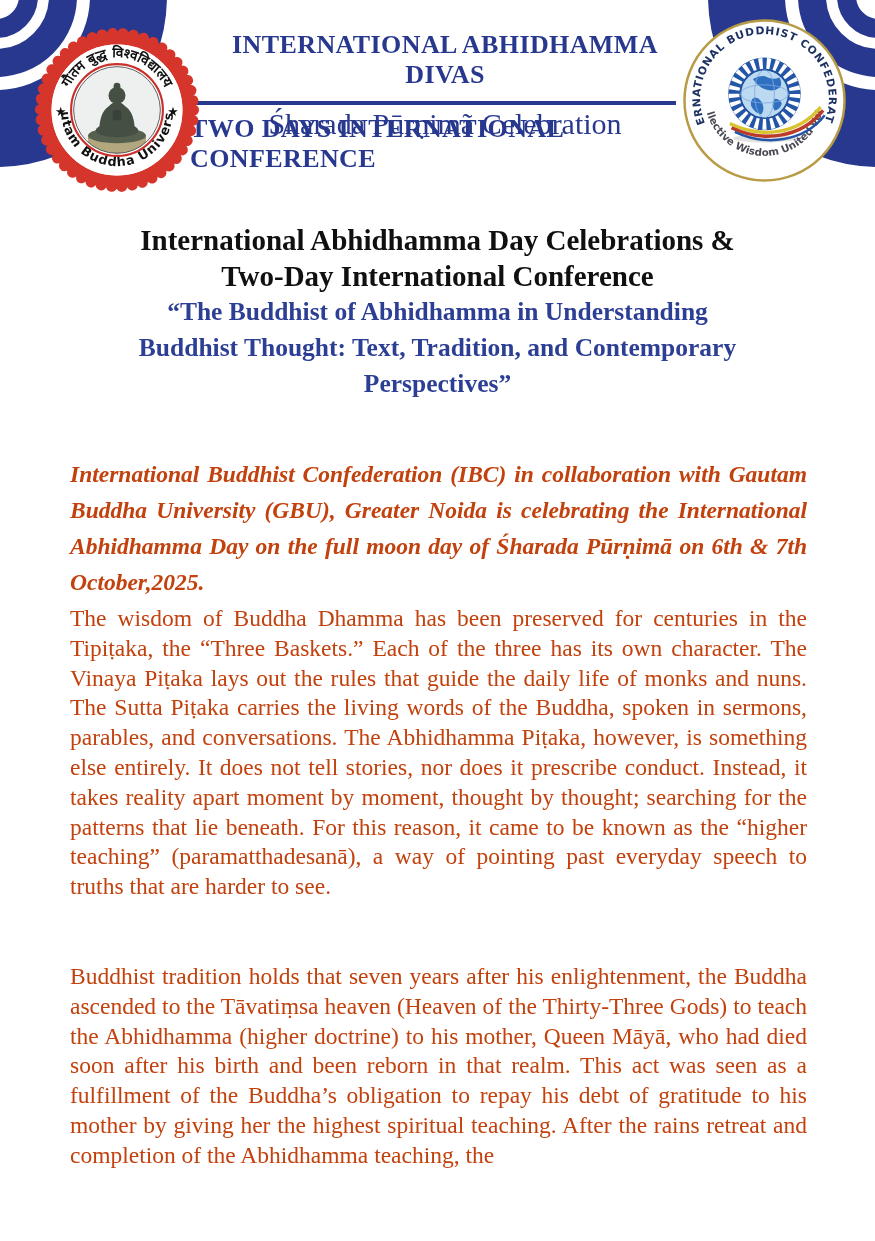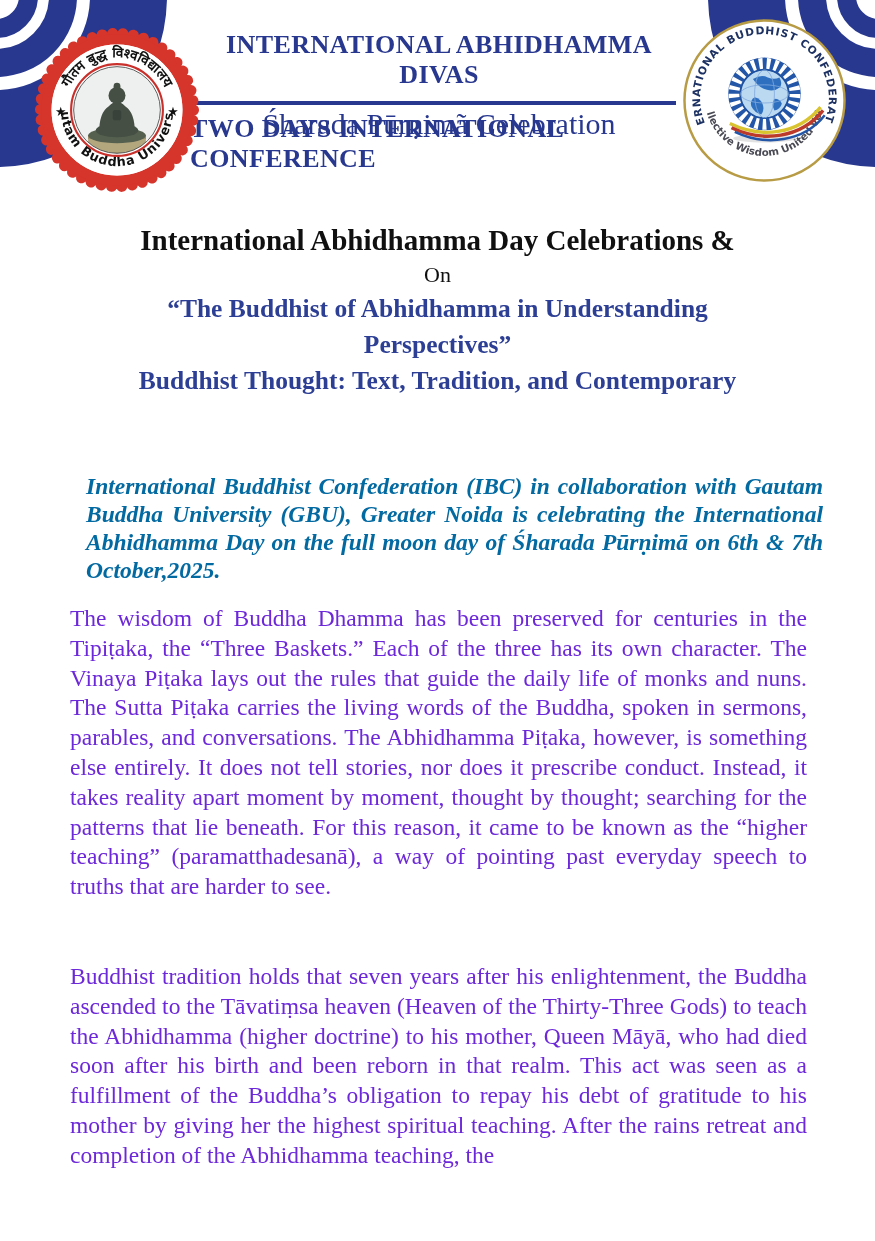--- a/index.html
+++ b/index.html
@@ -14,38 +14,38 @@
   .arc-tl-2 { width:162px; height:162px; border-width:28px; left:-85px;  top:-85px; }
   .arc-tl-3 { width:342px; height:342px; border-width:77px; left:-175px; top:-175px; }
   .arc-tr-1 { width:84px;  height:84px;  border-width:19px; left:837px; top:-46px; }
   .arc-tr-2 { width:162px; height:162px; border-width:28px; left:798px; top:-85px; }
   .arc-tr-3 { width:342px; height:342px; border-width:77px; left:708px; top:-175px; }
 
   .logo { position:absolute; z-index:3; }
   .logo-gbu { left:32px; top:25px; }
   .logo-ibc { left:682px; top:18px; }
 
-  .header-block { position:absolute; left:190px; top:30px; width:498px; text-align:center; z-index:2; }
+  .header-block { position:absolute; left:196px; top:30px; width:498px; text-align:center; z-index:2; }
   .hdr-title { font-size:26px; font-weight:bold; color:#28388f; letter-spacing:0.4px; }
   .hdr-subtitle { font-size:30px; color:#28388f; margin-top:17px; }
   .hdr-divider { position:absolute; left:196px; top:101px; width:480px; height:4px; background:#28388f; z-index:1; }
   .hdr-conference { position:absolute; left:190px; top:114px; width:498px; 
                     font-size:26px; font-weight:bold; color:#28388f; letter-spacing:0.4px; z-index:2; }
 
   .main-heading { position:absolute; left:70px; top:222px; width:735px; text-align:center; }
   .mh-black { font-size:29px; font-weight:bold; color:#101010; line-height:36px; }
   .mh-on { font-size:22px; color:#101010; line-height:33px; }
   .mh-theme { font-size:25.5px; font-weight:bold; color:#2d3f94; line-height:36px; }
 
   .intro-para { position:absolute; left:70px; top:456px; width:737px;
-    font-size:23.5px; font-weight:bold; font-style:italic; line-height:28px;
-    text-align:justify; color:#0369a1; margin:16px; }
+    font-size:23.5px; font-weight:bold; font-style:italic; line-height:36px;
+    text-align:justify; color:#c2410c; margin:0; }
 
   .body-para { position:absolute; left:70px; width:737px;
-    font-size:23.5px; line-height:29.8px; text-align:justify; color:#6d28d9; margin:0; }
+    font-size:23.5px; line-height:29.8px; text-align:justify; color:#c2410c; margin:0; }
   .body-para.p1 { top:604px; }
   .body-para.p2 { top:934px;margin-top:28px; }
 
   svg text { font-family:"DejaVu Sans", sans-serif; }
 </style>
 </head>
 <body>
 
 <div class="page">
 
@@ -121,24 +121,24 @@
 
   <div class="header-block">
     <div class="hdr-title">INTERNATIONAL ABHIDHAMMA DIVAS</div>
     <div class="hdr-subtitle">Śharada Pūrṇimã Celebration</div>
   </div>
   <div class="hdr-divider"></div>
   <div class="hdr-conference">TWO DAYS INTERNATIONAL CONFERENCE</div>
 
   <div class="main-heading">
     <div class="mh-black">International Abhidhamma Day Celebrations &amp;</div>
-    <div class="mh-on">On</div>
+    <div class="mh-black">Two-Day International Conference</div>
     <div class="mh-theme">“The Buddhist of Abhidhamma in Understanding</div>
+    <div class="mh-theme">Buddhist Thought: Text, Tradition, and Contemporary</div>
     <div class="mh-theme">Perspectives”</div>
-    <div class="mh-theme">Buddhist Thought: Text, Tradition, and Contemporary</div>
   </div>
 
   <p class="intro-para">International Buddhist Confederation (IBC) in collaboration with Gautam Buddha University (GBU), Greater Noida is celebrating the International Abhidhamma Day on the full moon day of Śharada Pūrṇimā on 6th &amp; 7th October,2025.</p>
 
   <p class="body-para p1">The wisdom of Buddha Dhamma has been preserved for centuries in the Tipiṭaka, the “Three Baskets.” Each of the three has its own character. The Vinaya Piṭaka lays out the rules that guide the daily life of monks and nuns. The Sutta Piṭaka carries the living words of the Buddha, spoken in sermons, parables, and conversations. The Abhidhamma Piṭaka, however, is something else entirely. It does not tell stories, nor does it prescribe conduct. Instead, it takes reality apart moment by moment, thought by thought; searching for the patterns that lie beneath. For this reason, it came to be known as the “higher teaching” (paramatthadesanā), a way of pointing past everyday speech to truths that are harder to see.</p>
   <p class="body-para p2">Buddhist tradition holds that seven years after his enlightenment, the Buddha ascended to the Tāvatiṃsa heaven (Heaven of the Thirty-Three Gods) to teach the Abhidhamma (higher doctrine) to his mother, Queen Māyā, who had died soon after his birth and been reborn in that realm. This act was seen as a fulfillment of the Buddha’s obligation to repay his debt of gratitude to his mother by giving her the highest spiritual teaching. After the rains retreat and completion of the Abhidhamma teaching, the</p>
 
 </div>
 
 </body></html>

